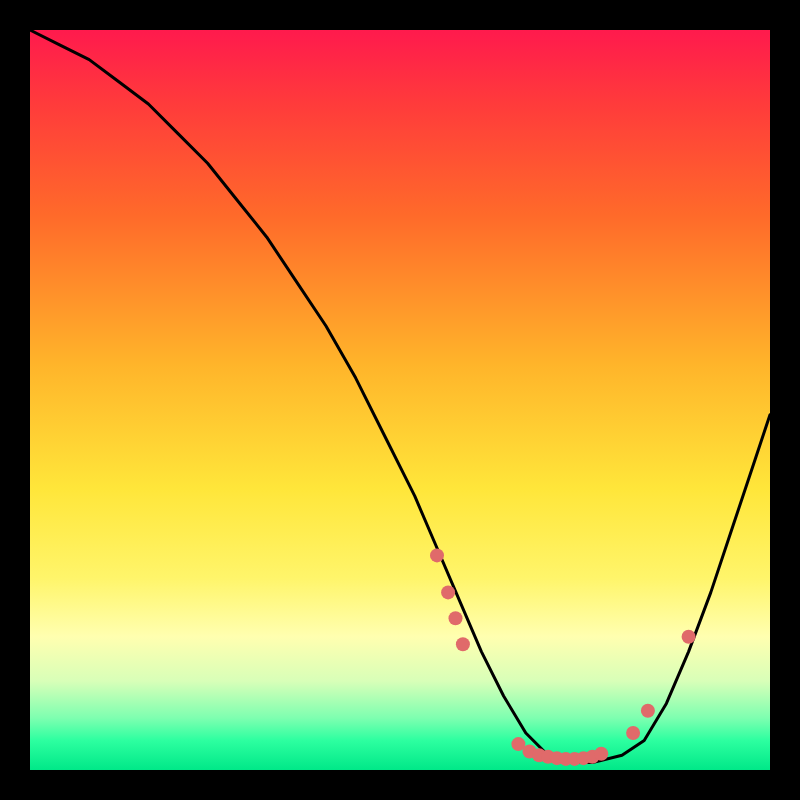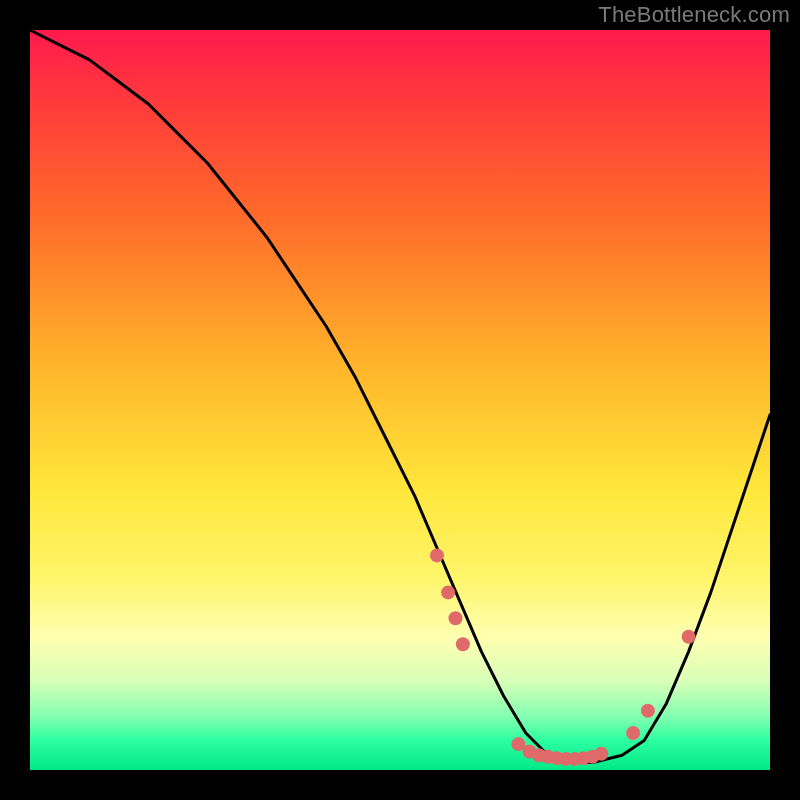--- a/index.html
+++ b/index.html
@@ -54,21 +54,20 @@
     font-size: 22px;
     color: #7a7a7a;
     font-weight: 500;
     letter-spacing: 0.2px;
   }
 </style>
 </head>
 <body>
 
 <div class="frame">
-  <div class="watermark">TheBottleneck.com</div>
   <div class="plot">
     <svg id="plot-svg">
         <path d="M0.00 0.00 L29.60 14.80 L59.20 29.60 L88.80 51.80 L118.40 74.00 L148.00 103.60 L177.60 133.20 L207.20 170.20 L236.80 207.20 L266.40 251.60 L296.00 296.00 L325.60 347.80 L355.20 407.00 L384.80 466.20 L407.00 518.00 L429.20 569.80 L451.40 621.60 L473.60 666.00 L495.80 703.00 L518.00 725.20 L540.20 732.60 L562.40 732.60 L592.00 725.20 L614.20 710.40 L636.40 673.40 L658.60 621.60 L680.80 562.40 L703.00 495.80 L725.20 429.20 L740.00 384.80" fill="none" stroke="#000000" stroke-width="3" stroke-linecap="round" stroke-linejoin="round"></path>
         <circle cx="407.00" cy="525.40" r="7" fill="#e06a6a"></circle>
         <circle cx="418.10" cy="562.40" r="7" fill="#e06a6a"></circle>
         <circle cx="425.50" cy="588.30" r="7" fill="#e06a6a"></circle>
         <circle cx="432.90" cy="614.20" r="7" fill="#e06a6a"></circle>
         <circle cx="488.40" cy="714.10" r="7" fill="#e06a6a"></circle>
         <circle cx="499.50" cy="721.50" r="7" fill="#e06a6a"></circle>
         <circle cx="509.12" cy="725.20" r="7" fill="#e06a6a"></circle>

